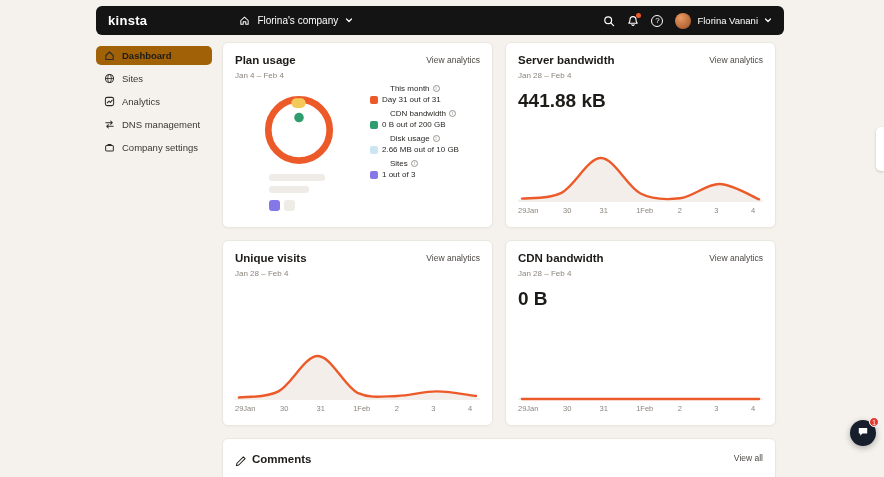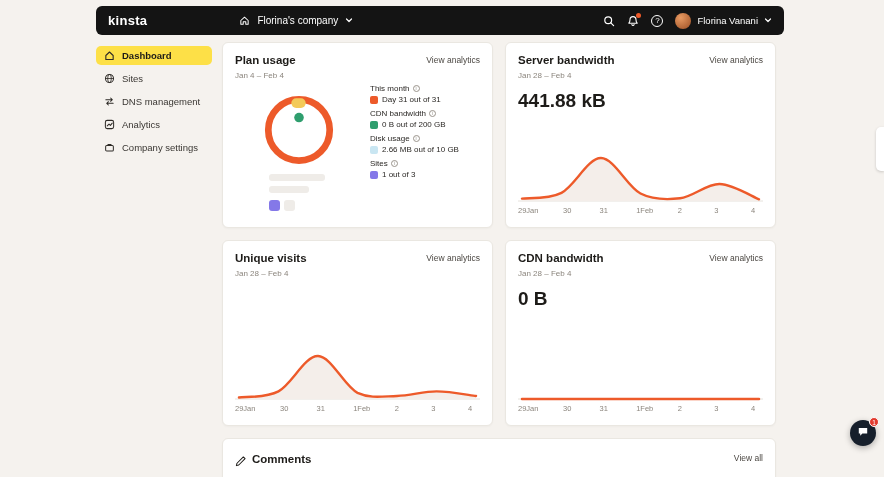--- a/index.html
+++ b/index.html
@@ -15,21 +15,21 @@
   .topbar-right{margin-left:auto;display:flex;align-items:center;gap:12px;}
   .tb-icon{position:relative;display:flex;align-items:center;cursor:pointer;}
   .bell-dot{position:absolute;top:-2px;right:-2px;width:5px;height:5px;border-radius:50%;background:#ed5a2a;}
   .help-badge{width:12px;height:12px;border:1px solid #fff;border-radius:50%;font-size:8px;display:flex;align-items:center;justify-content:center;}
   .user{display:flex;align-items:center;gap:6px;font-size:9.5px;cursor:pointer;}
   .avatar{width:16px;height:16px;border-radius:50%;background:radial-gradient(circle at 35% 30%,#e89a62,#9c4f24);}
 
   
   .sidebar{position:absolute;left:96px;top:46px;width:116px;display:flex;flex-direction:column;gap:4px;}
   .side-item{display:flex;align-items:center;gap:7px;font-size:9.5px;color:#3a3733;padding:4px 8px;border-radius:5px;cursor:pointer;}
-  .side-item.active{background:#fde047;color:#1d1b18;font-weight:bold;}
+  .side-item.active{background:#a16207;color:#1d1b18;font-weight:bold;}
   .sicon{width:11px;height:11px;display:flex;flex-shrink:0;}
   .sicon svg{width:11px;height:11px;}
 
   
   .grid{position:absolute;left:222px;top:42px;width:554px;display:grid;grid-template-columns:271px 271px;gap:12px;}
   .card{background:#fff;border:1px solid #eae7e1;border-radius:6px;padding:11px 12px;height:186px;
     display:flex;flex-direction:column;box-shadow:0 1px 2px rgba(0,0,0,.03);}
   .card-head{display:flex;justify-content:space-between;align-items:center;}
   .card-head h3{font-size:11.5px;color:#1d1b18;}
   .view-link{font-size:8.5px;color:#4c4843;cursor:pointer;}
@@ -47,21 +47,21 @@
   .donut-zone{position:relative;width:135px;flex-shrink:0;}
   .donut-zone svg{position:absolute;left:16px;top:0;}
   .skel-bar{position:absolute;background:#efece8;border-radius:3px;height:7px;}
   .b1{left:34px;top:92px;width:56px;}
   .b2{left:34px;top:104px;width:40px;}
   .pip{position:absolute;width:11px;height:11px;border-radius:3px;top:118px;}
   .pip.p1{left:34px;}
   .pip.p2{left:49px;background:#efece8;}
   .legend{list-style:none;flex:1;margin-top:2px;}
   .leg{margin-bottom:5px;}
-  .leg-label{display:flex;align-items:center;gap:3px;font-size:8px;color:#2b2825;}
+  .leg-label{display:flex;align-items:center;gap:3px;font-size:8px;color:#2b2825;margin-left:20px;}
   .info{width:7px;height:7px;border:1px solid #9a948c;border-radius:50%;font-size:5px;line-height:5px;display:flex;align-items:center;justify-content:center;color:#9a948c;cursor:pointer;}
   .leg-val{display:flex;align-items:center;gap:4px;font-size:8px;color:#2b2825;margin-top:2px;}
   .sw{width:8px;height:8px;border-radius:2px;display:inline-block;flex-shrink:0;}
 
   
   .card.comments{grid-column:1/3;height:56px;flex-direction:row;align-items:flex-start;padding-top:14px;gap:6px;}
   .card.comments h3{font-size:11.5px;color:#1d1b18;}
   .card.comments .view-link{margin-left:auto;}
 
   
@@ -135,34 +135,34 @@
             <circle cx="6" cy="6" r="4.4" fill="none" stroke="#2e2b27" stroke-width="1.1"></circle>
             <ellipse cx="6" cy="6" rx="2" ry="4.4" fill="none" stroke="#2e2b27" stroke-width=".9"></ellipse>
             <line x1="1.6" y1="6" x2="10.4" y2="6" stroke="#2e2b27" stroke-width=".9"></line>
           </svg>
       </span>
       <span>Sites</span>
     </div>
     <div class="side-item">
       <span class="sicon">
         <svg viewBox="0 0 12 12">
+            <rect x="1.5" y="1.5" width="9" height="9" rx="2" fill="none" stroke="#2e2b27" stroke-width="1.1"></rect>
+            <path d="M3.5 7.5l2-2 1.5 1.5 2-2.5" fill="none" stroke="#2e2b27" stroke-width="1.1" stroke-linecap="round" stroke-linejoin="round"></path>
+          </svg>
+      </span>
+      <span>Analytics</span>
+    </div>
+    <div class="side-item">
+      <span class="sicon">
+        <svg viewBox="0 0 12 12">
             <path d="M2 4h7M7.2 2.2L9 4 7.2 5.8" fill="none" stroke="#2e2b27" stroke-width="1.1" stroke-linecap="round" stroke-linejoin="round"></path>
             <path d="M10 8H3M4.8 6.2L3 8l1.8 1.8" fill="none" stroke="#2e2b27" stroke-width="1.1" stroke-linecap="round" stroke-linejoin="round"></path>
           </svg>
       </span>
       <span>DNS management</span>
-    </div>
-    <div class="side-item">
-      <span class="sicon">
-        <svg viewBox="0 0 12 12">
-            <rect x="1.5" y="1.5" width="9" height="9" rx="2" fill="none" stroke="#2e2b27" stroke-width="1.1"></rect>
-            <path d="M3.5 7.5l2-2 1.5 1.5 2-2.5" fill="none" stroke="#2e2b27" stroke-width="1.1" stroke-linecap="round" stroke-linejoin="round"></path>
-          </svg>
-      </span>
-      <span>Analytics</span>
     </div>
     <div class="side-item">
       <span class="sicon">
         <svg viewBox="0 0 12 12">
             <rect x="1.8" y="3.8" width="8.4" height="6" rx="1.2" fill="none" stroke="#2e2b27" stroke-width="1.1"></rect>
             <path d="M4.4 3.8V2.6h3.2v1.2" fill="none" stroke="#2e2b27" stroke-width="1.1"></path>
           </svg>
       </span>
       <span>Company settings</span>
     </div>

